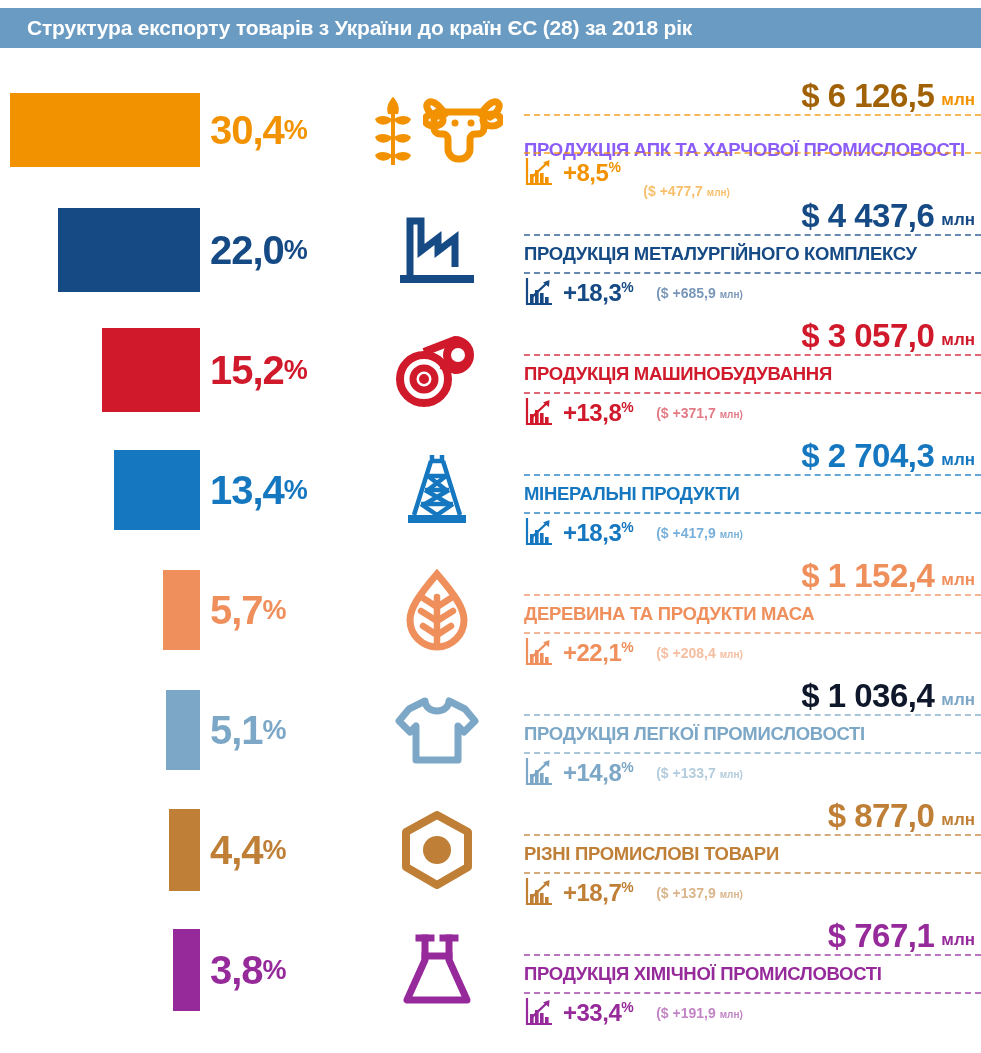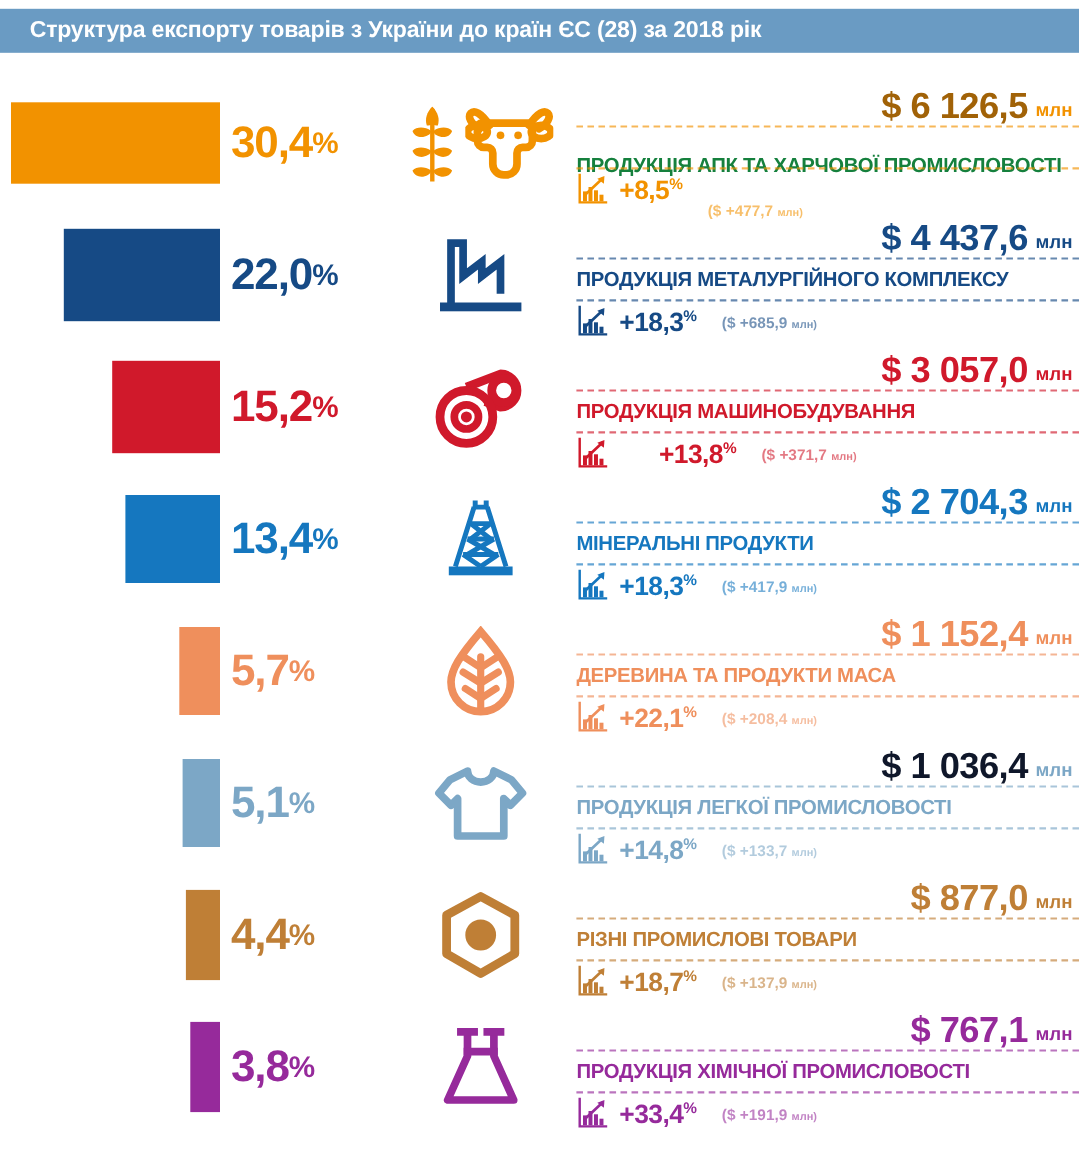--- a/index.html
+++ b/index.html
@@ -208,21 +208,21 @@
 
     <div class="info-zone">
       <div class="amount-line">
         <span class="amount" style="color:#a16207;margin-left:40px;">$ 6 126,5</span>
         <span class="amount-unit" style="color:#f29200;">млн</span>
       </div>
 
       <div class="divider top" style="border-color:#f29200;opacity:0.65;"></div>
 
       <div class="cat-line">
-        <span class="category" style="color:#15803d;margin-top:31px;">ПРОДУКЦІЯ АПК ТА ХАРЧОВОЇ ПРОМИСЛОВОСТІ</span>
+        <span class="category" style="color:#8b5cf6;margin-top:31px;">ПРОДУКЦІЯ АПК ТА ХАРЧОВОЇ ПРОМИСЛОВОСТІ</span>
       </div>
 
       <div class="divider bottom" style="border-color:#f29200;opacity:0.65;"></div>
 
       <div class="growth-line">
         <span class="trend-icon"><svg width="30" height="30" viewBox="0 0 30 30">
     <path d="M3 2 V28 H28" fill="none" stroke="#f29200" stroke-width="2.2"></path>
     <g fill="#f29200">
       <rect x="6" y="18" width="3.6" height="9"></rect>
       <rect x="11" y="14" width="3.6" height="13"></rect>
@@ -331,21 +331,21 @@
     <path d="M3 2 V28 H28" fill="none" stroke="#d0192b" stroke-width="2.2"></path>
     <g fill="#d0192b">
       <rect x="6" y="18" width="3.6" height="9"></rect>
       <rect x="11" y="14" width="3.6" height="13"></rect>
       <rect x="16" y="17" width="3.6" height="10"></rect>
       <rect x="21" y="21" width="3.6" height="6"></rect>
     </g>
     <path d="M7 22 L24 6" fill="none" stroke="#d0192b" stroke-width="2.4"></path>
     <path d="M25.5 4 L25 11 L19 6.5 z" fill="#d0192b"></path>
   </svg></span>
-        <span class="growth-pct" style="color:#d0192b;margin-left:36px;"><span>+13,8</span><span class="sup">%</span></span>
+        <span class="growth-pct" style="color:#d0192b;"><span>+13,8</span><span class="sup">%</span></span>
         <span class="abs-change" style="color:#d0192b;"><span>($ +371,7</span>
           <span class="unit-sm">млн)</span></span>
       </div>
     </div>
   </div>
       <div class="row" style="top: 430px;">
     <div class="bar-zone">
       <div class="bar" style="width:86px;height:80px;background:#1577bf;"></div>
     </div>
 

